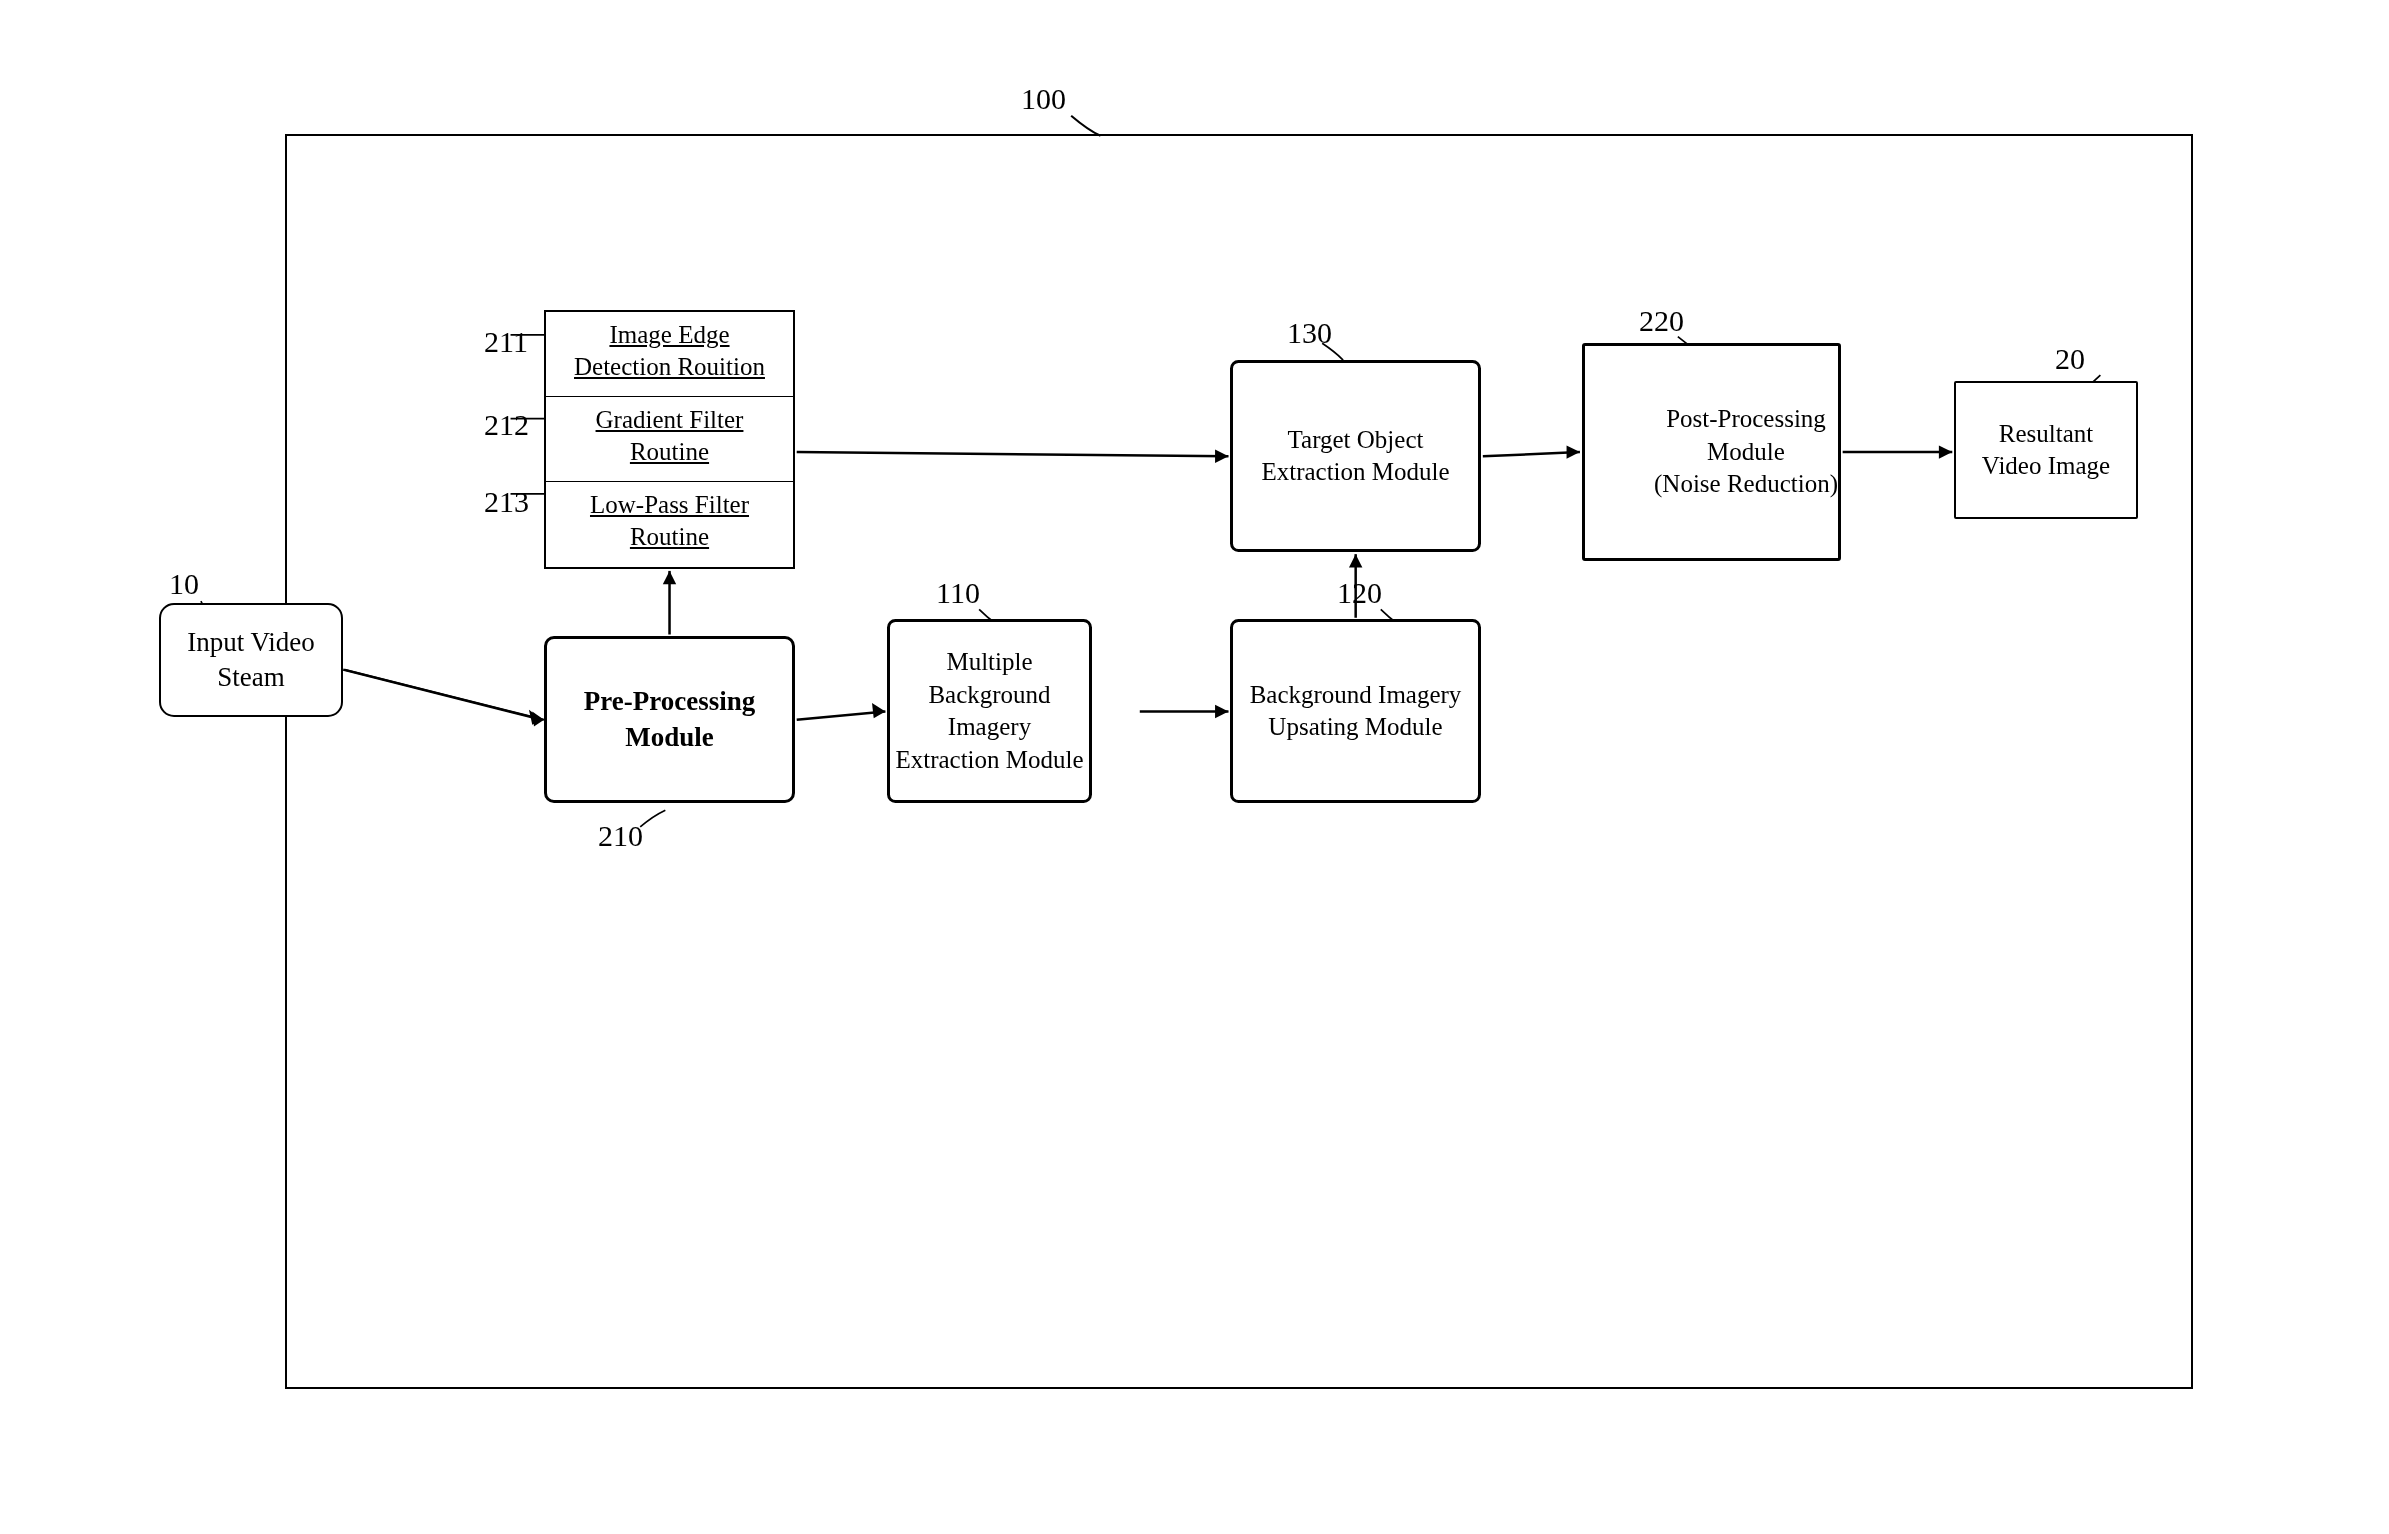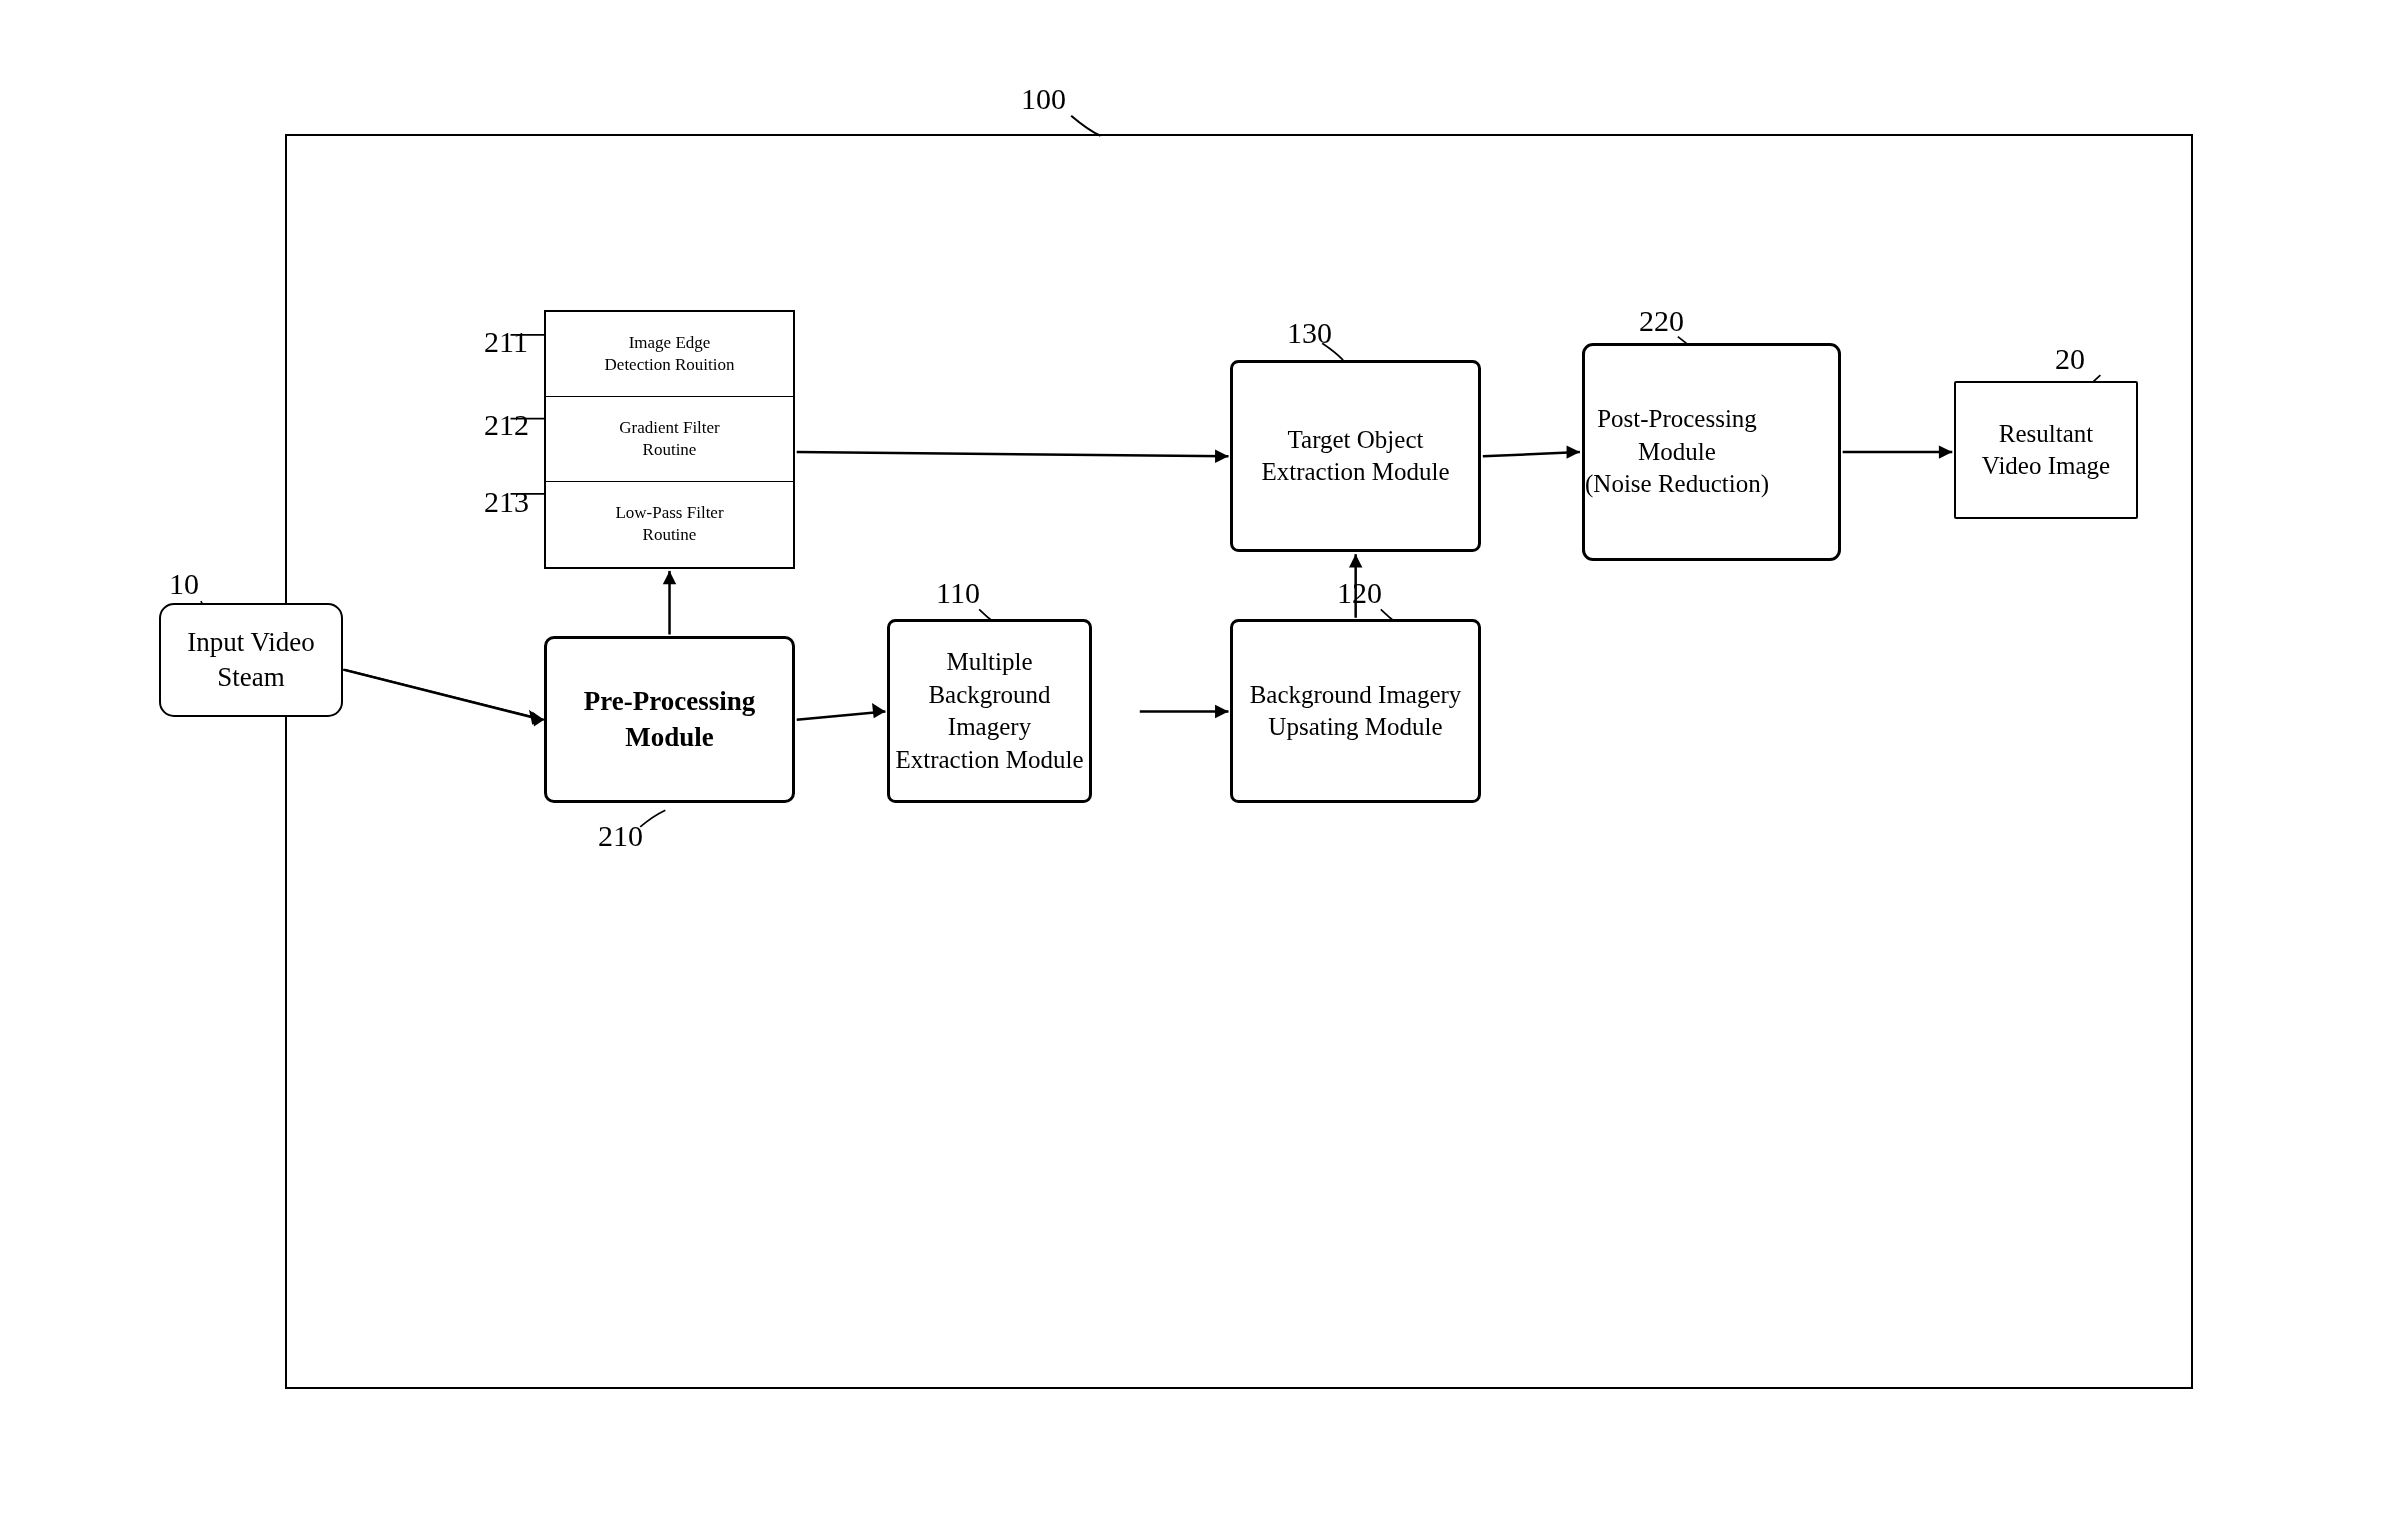--- a/index.html
+++ b/index.html
@@ -76,26 +76,26 @@
       width: 251px;
       height: 259px;
       border: 2.5px solid #000;
       background: #fff;
     }
 
     .box-routine {
       width: 100%;
       border-bottom: 1.7px solid #000;
       display: flex;
-      align-items: center;
-      justify-content: center;
-      text-align: center;
-      font-size: 17px;
+      justify-content: center;
+      text-align: center;
+      font-size: 25px;
       line-height: 1.3;
       padding: 6.7px 4.2px;
+      text-decoration: underline;
     }
     .box-routine:last-child {
       border-bottom: none;
     }
 
     
     .box-multi-bg {
       position: absolute;
       top: 552px;
       left: 753px;
@@ -149,24 +149,24 @@
     }
 
     
     .box-postprocess {
       position: absolute;
       top: 276px;
       left: 1448px;
       width: 259px;
       height: 218px;
       border: 3.3px solid #000;
-      border-radius: 11px;
-      display: flex;
-      align-items: center;
-      justify-content: flex-start;
+      border-radius: 3px;
+      display: flex;
+      align-items: center;
+      justify-content: flex-end;
       text-align: center;
       font-size: 25px;
       line-height: 1.3;
       background: #fff;
       font-family: Liberation Serif, serif;
     }
 
     
     .box-result {
       position: absolute;

